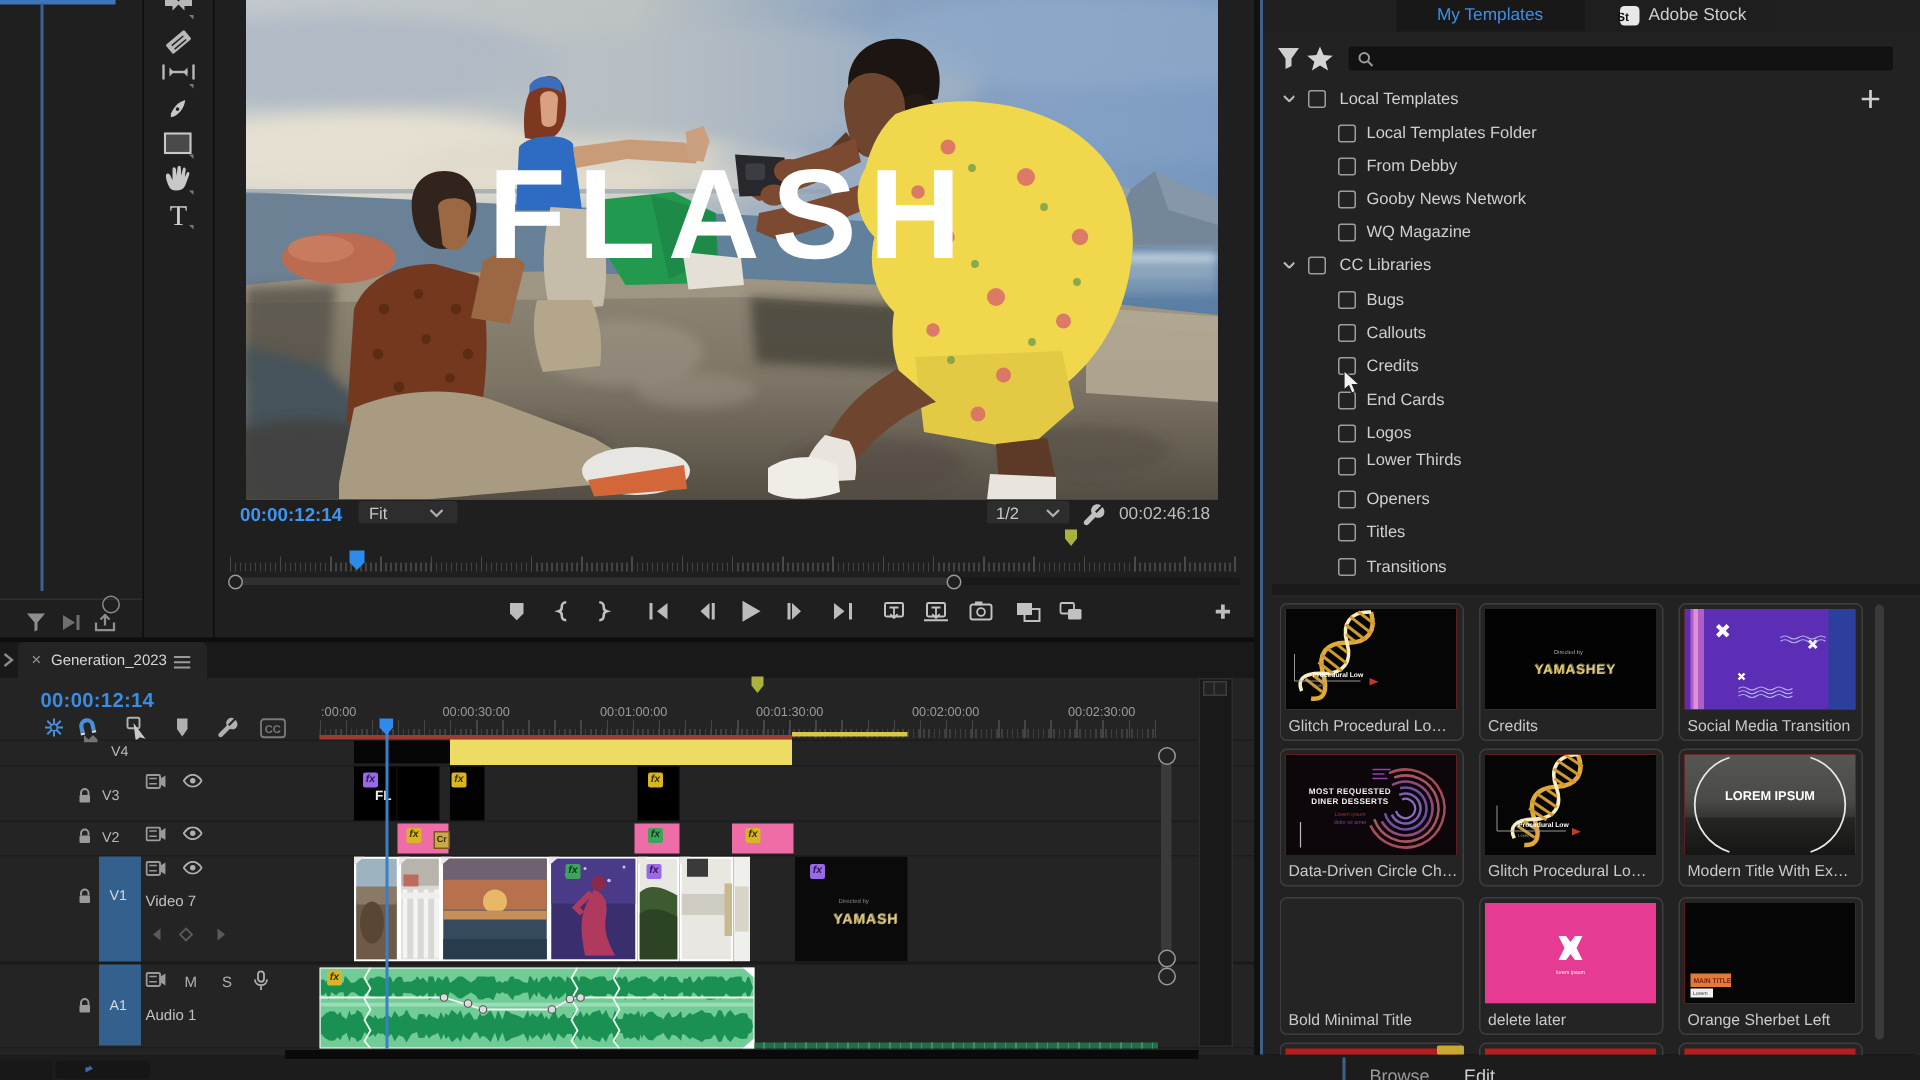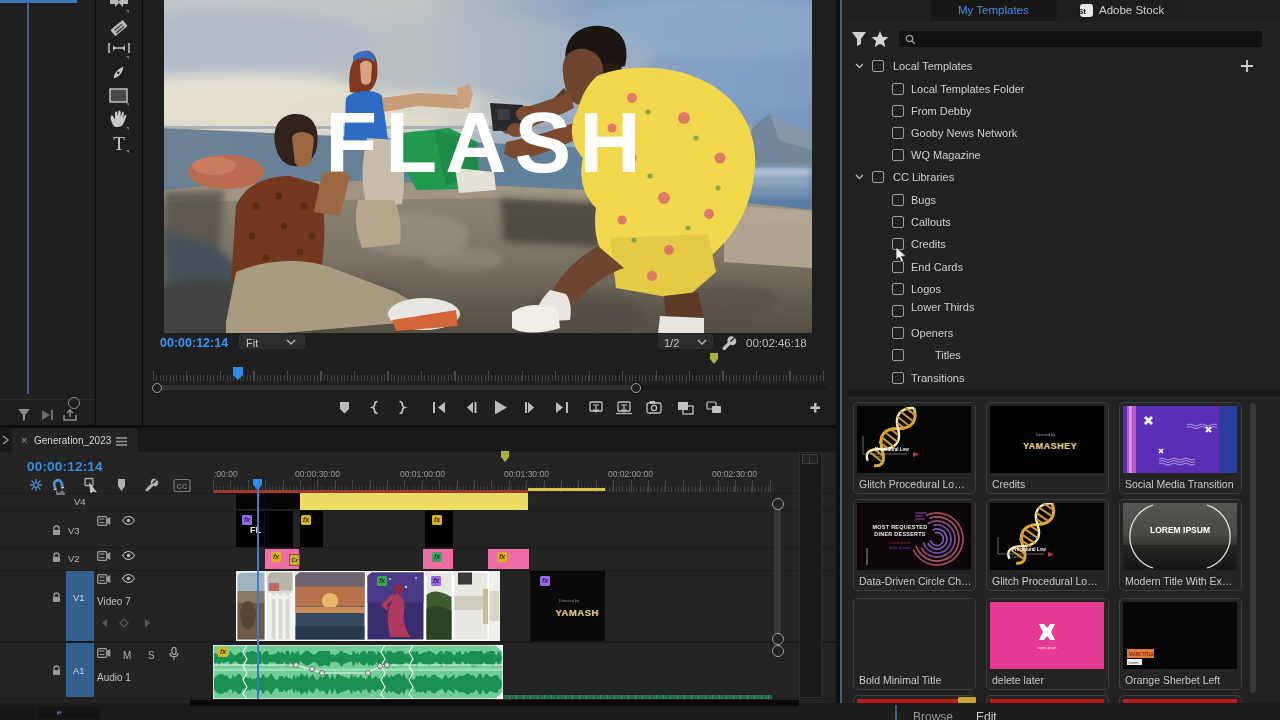--- a/index.html
+++ b/index.html
@@ -353,21 +353,21 @@
         <div class="tlab" style="left:69px;top:238px;">Credits</div>
       <div class="cb" style="left:50px;top:261px;"></div>
         <div class="tlab" style="left:69px;top:261px;">End Cards</div>
       <div class="cb" style="left:50px;top:283px;"></div>
         <div class="tlab" style="left:69px;top:283px;">Logos</div>
       <div class="cb" style="left:50px;top:305px;"></div>
         <div class="tlab" style="left:69px;top:301px;">Lower Thirds</div>
       <div class="cb" style="left:50px;top:327px;"></div>
         <div class="tlab" style="left:69px;top:327px;">Openers</div>
       <div class="cb" style="left:50px;top:349px;"></div>
-        <div class="tlab" style="left:69px;top:349px;margin-left:24px;">Titles</div>
+        <div class="tlab" style="left:69px;top:349px;">Titles</div>
       <div class="cb" style="left:50px;top:372px;"></div>
         <div class="tlab" style="left:69px;top:372px;">Transitions</div>
     </div>
 
     <svg class="abs" style="left:399px;top:60px" width="12" height="12">
         <path d="M6 0 L6 12 M0 6 L12 6" stroke="#d0d0d0" stroke-width="1.8"></path>
       </svg>
 
     <div class="abs" style="left:6px;top:389px;width:432px;height:8px;background:#1a1a1a;border-bottom:1px solid #2a2a2a;"></div>
 

